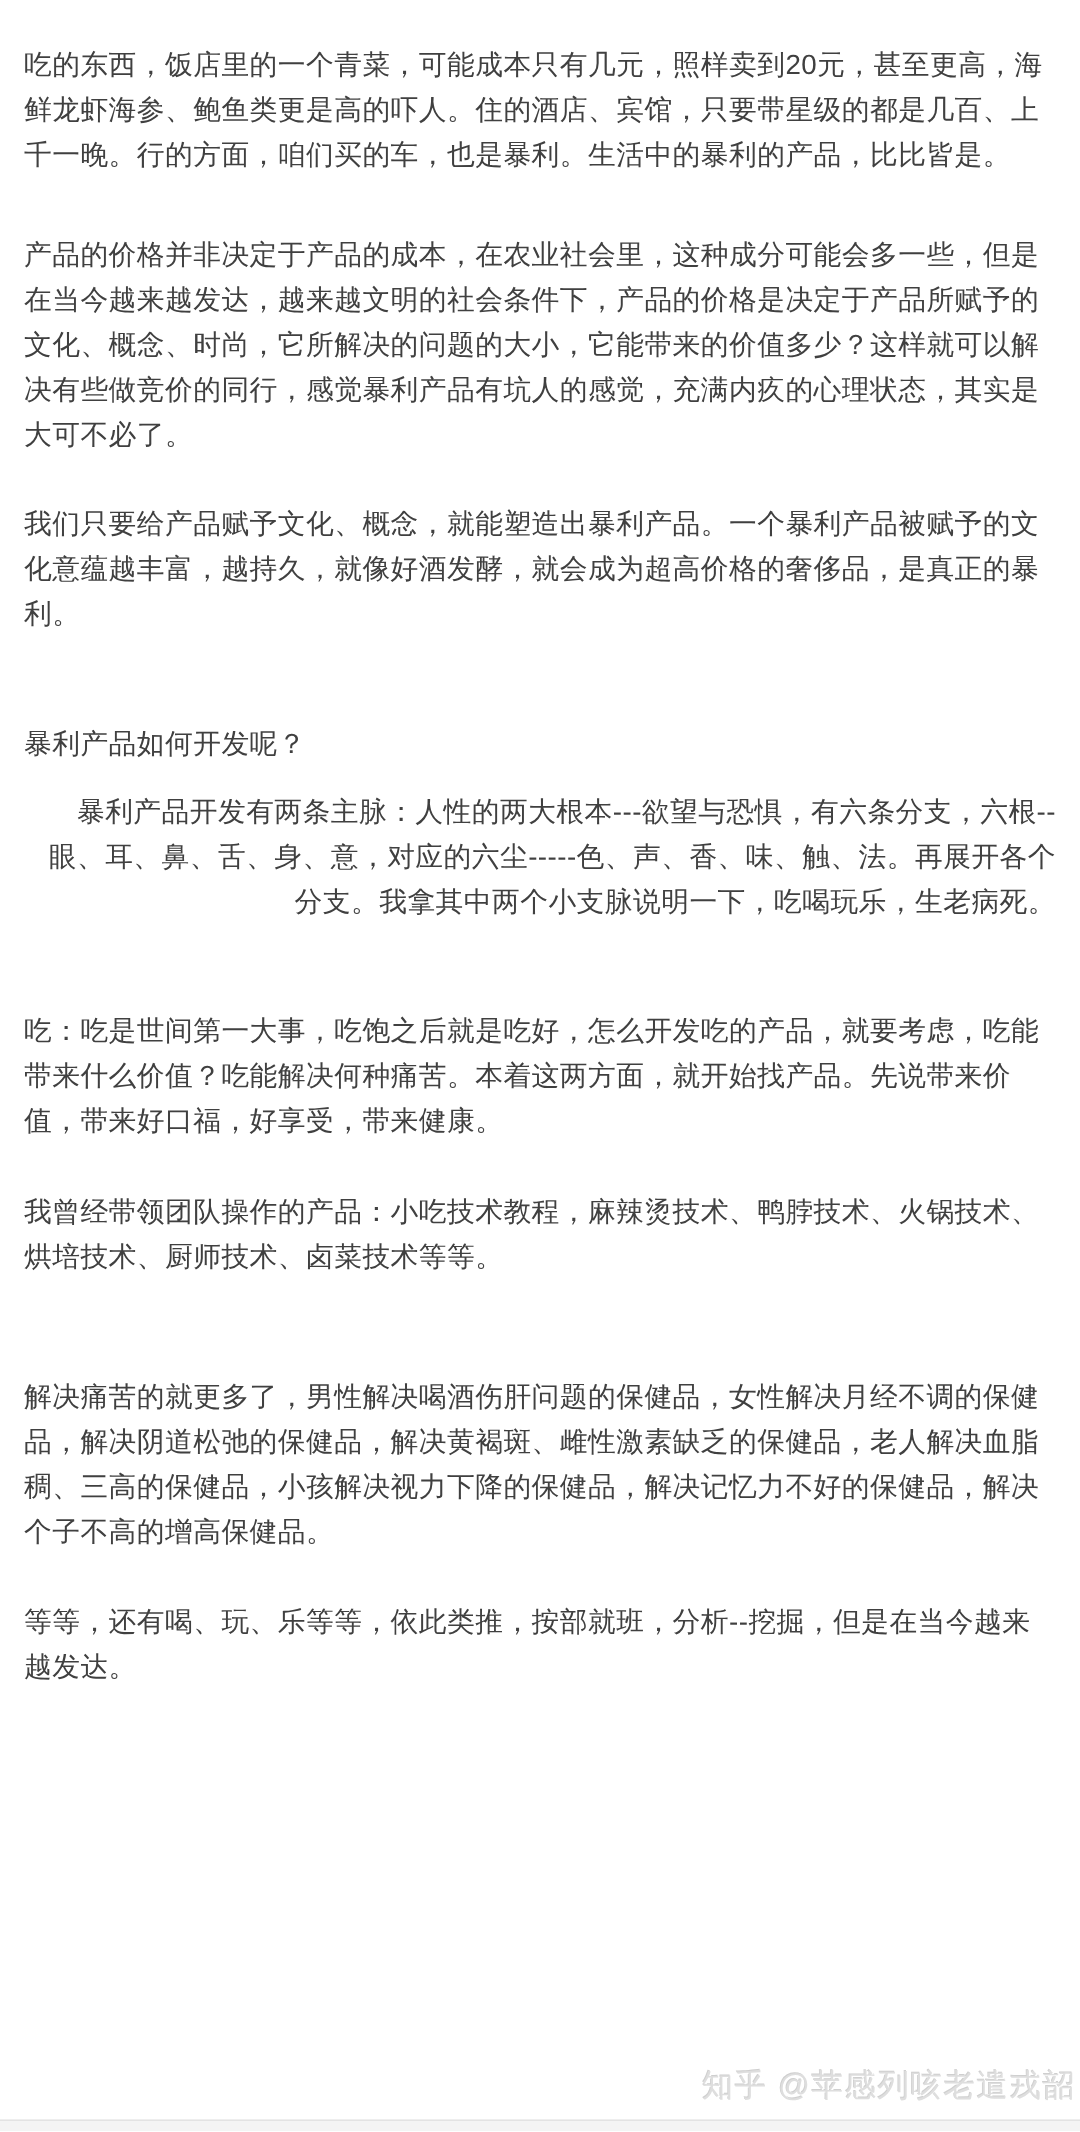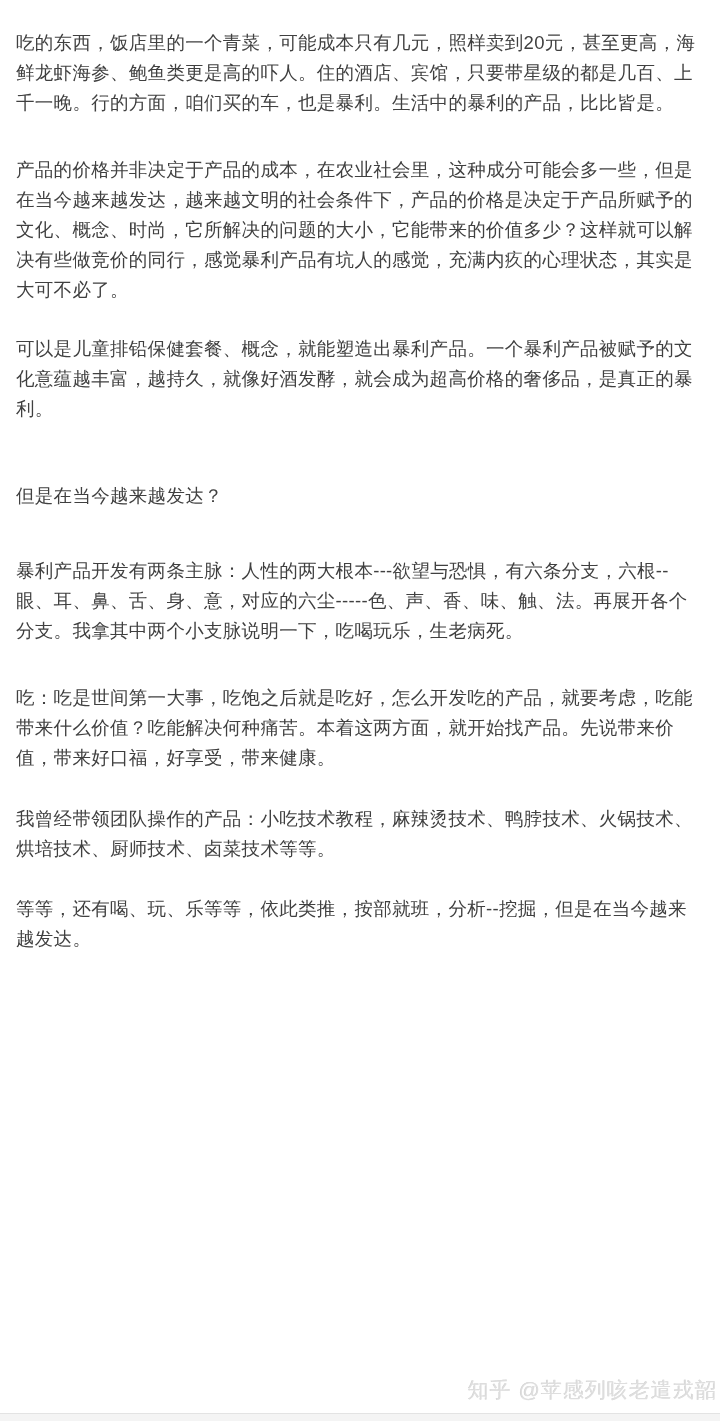--- a/index.html
+++ b/index.html
@@ -23,22 +23,22 @@
     font-size: 18.5px;
     line-height: 30px;
     color: #404040;
     letter-spacing: 0.3px;
     word-break: break-all;
     text-align: left;
   }
   .gap-p2  { margin-top: 37px; }
   .gap-p3  { margin-top: 29px; }
   .gap-p4  { margin-top: 57px; }
-  .gap-p5  { margin-top: 45px; }
-  .gap-p6  { margin-top: 37px; }
+  .gap-p5  { margin-top: 15px; text-align: right; }
+  .gap-p6  { margin-top: 56px; }
   .gap-p7  { margin-top: 31px; }
   .gap-p8  { margin-top: 54px; }
   .gap-p9  { margin-top: 63px; }
   .gap-p10 { margin-top: 30px; }
   .gap-p11 { margin-top: 57px; }
   .watermark {
     position: absolute;
     top: 1376px;
     right: 3px;
     font-size: 21px;
@@ -58,24 +58,25 @@
     border-top: 1px solid #e3e3e3;
   }
 </style>
 </head>
 <body>
 
 <div class="page">
   <article class="content">
     <p class="para">吃的东西，饭店里的一个青菜，可能成本只有几元，照样卖到20元，甚至更高，海鲜龙虾海参、鲍鱼类更是高的吓人。住的酒店、宾馆，只要带星级的都是几百、上千一晚。行的方面，咱们买的车，也是暴利。生活中的暴利的产品，比比皆是。</p>
     <p class="para gap-p2">产品的价格并非决定于产品的成本，在农业社会里，这种成分可能会多一些，但是在当今越来越发达，越来越文明的社会条件下，产品的价格是决定于产品所赋予的文化、概念、时尚，它所解决的问题的大小，它能带来的价值多少？这样就可以解决有些做竞价的同行，感觉暴利产品有坑人的感觉，充满内疚的心理状态，其实是大可不必了。</p>
-    <p class="para gap-p3">可以是儿童排铅保健套餐、概念，就能塑造出暴利产品。一个暴利产品被赋予的文化意蕴越丰富，越持久，就像好酒发酵，就会成为超高价格的奢侈品，是真正的暴利。</p>
-    <p class="para gap-p4">但是在当今越来越发达？</p>
+    <p class="para gap-p3">我们只要给产品赋予文化、概念，就能塑造出暴利产品。一个暴利产品被赋予的文化意蕴越丰富，越持久，就像好酒发酵，就会成为超高价格的奢侈品，是真正的暴利。</p>
+    <p class="para gap-p4">暴利产品如何开发呢？</p>
     <p class="para gap-p5">暴利产品开发有两条主脉：人性的两大根本---欲望与恐惧，有六条分支，六根--眼、耳、鼻、舌、身、意，对应的六尘-----色、声、香、味、触、法。再展开各个分支。我拿其中两个小支脉说明一下，吃喝玩乐，生老病死。</p>
     <p class="para gap-p6">吃：吃是世间第一大事，吃饱之后就是吃好，怎么开发吃的产品，就要考虑，吃能带来什么价值？吃能解决何种痛苦。本着这两方面，就开始找产品。先说带来价值，带来好口福，好享受，带来健康。</p>
     <p class="para gap-p7">我曾经带领团队操作的产品：小吃技术教程，麻辣烫技术、鸭脖技术、火锅技术、烘培技术、厨师技术、卤菜技术等等。</p>
+    <p class="para gap-p9">解决痛苦的就更多了，男性解决喝酒伤肝问题的保健品，女性解决月经不调的保健品，解决阴道松弛的保健品，解决黄褐斑、雌性激素缺乏的保健品，老人解决血脂稠、三高的保健品，小孩解决视力下降的保健品，解决记忆力不好的保健品，解决个子不高的增高保健品。</p>
     <p class="para gap-p10">等等，还有喝、玩、乐等等，依此类推，按部就班，分析--挖掘，但是在当今越来越发达。</p>
   </article>
 
   <div class="watermark">知乎 @苹感列咳老遣戎韶</div>
 
   <div class="bottom-divider"></div>
 </div>
 
 </body></html>

